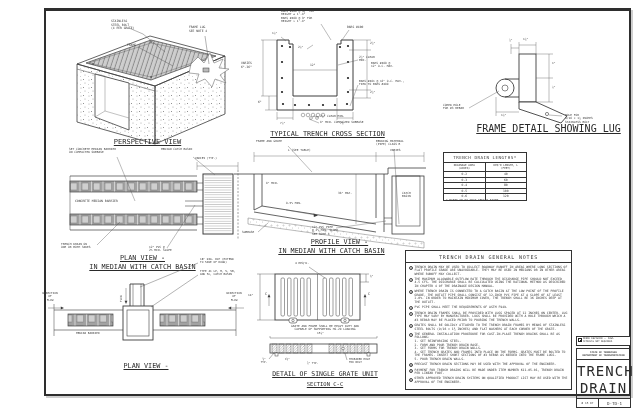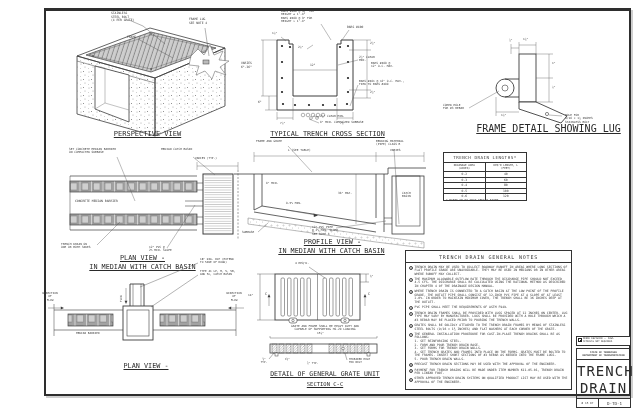--- a/index.html
+++ b/index.html
@@ -45,21 +45,21 @@
   .tb-foot{border:0.8px solid #333;border-top:none;display:flex;height:9px;}
   .tb-date{flex:0 0 22px;font-size:2.8px;line-height:9px;text-align:center;border-right:0.8px solid #333;}
   .tb-sheet{flex:1;font-size:4.2px;line-height:9px;text-align:center;}
 </style>
 </head>
 <body>
 
 <div id="sheet">
   <div id="border"></div>
 
-  <div class="view" style="left:55px;top:6px;width:185px;height:135px;">
+  <div class="view" style="left:55px;top:14px;width:185px;height:135px;">
     <svg width="185" height="135">
       <defs>
         <pattern id="stipA" width="8" height="8" patternUnits="userSpaceOnUse">
           <circle cx="2" cy="2" r="0.5" fill="#8f8f8f"></circle>
             <circle cx="6" cy="5" r="0.5" fill="#8f8f8f"></circle>
           <rect x="4" y="1" width="0.9" height="0.9" fill="#777"></rect>
             <circle cx="1.5" cy="6.5" r="0.4" fill="#999"></circle>
         </pattern>
         <pattern id="grateA" width="4.2" height="4.2" patternUnits="userSpaceOnUse" patternTransform="rotate(18)">
           <line x1="2" y1="0" x2="2" y2="4.2" stroke="#5a5a5a" stroke-width="0.55"></line>
@@ -331,21 +331,21 @@
 (PIPE) CLASS B</span>
     <span class="lbl" style="left:38px;top:42px;font-size:2.9px;">6" MIN.</span>
     <span class="lbl" style="left:110px;top:52px;font-size:2.9px;">36" MAX.</span>
     <span class="lbl" style="left:58px;top:62px;font-size:2.9px;">0.5% MIN.</span>
     <span class="lbl" style="left:174px;top:52px;font-size:2.9px;">CATCH
 BASIN</span>
     <span class="lbl" style="left:14px;top:91px;font-size:2.9px;">SUBBASE</span>
     <span class="lbl" style="left:84px;top:86px;font-size:2.9px;">12" PVC PIPE
 @ 2% MIN. SLOPE
 SEE NOTE 3</span>
-    <div class="vt" style="left:1px;top:98px;width:207px;font-size:6.8px;">PROFILE VIEW -</div>
+    <div class="vt" style="left:8px;top:98px;width:207px;font-size:6.8px;">PROFILE VIEW -</div>
     <div class="vt" style="left:0;top:107px;width:207px;font-size:6.8px;">IN MEDIAN WITH CATCH BASIN</div>
   </div>
 
   <div class="view" style="left:443px;top:150px;width:120px;height:62px;">
     <div class="lt">
       <div class="lt-title">TRENCH DRAIN LENGTHS*</div>
       <div class="lt-head">
         <div>DRAINAGE AREA
 (ACRES)</div>
         <div>REQ'D LENGTH, L
@@ -551,21 +551,21 @@
     <span class="lbl" style="left:125px;top:13px;font-size:2.8px;">⅝"</span>
     <span class="lbl ctr" style="left:5px;top:63px;width:150px;font-size:2.9px;">GRATE AND FRAME SHALL BE HEAVY DUTY AND
 CAPABLE OF SUPPORTING HS-20 LOADING</span>
     <span class="lbl" style="left:72px;top:70px;font-size:2.9px;">15⅞"</span>
     <span class="lbl ctr" style="left:14px;top:96px;width:10px;font-size:2.7px;">⅝"
 TYP.</span>
     <span class="lbl" style="left:40px;top:96px;font-size:2.7px;">1⅜"</span>
     <span class="lbl" style="left:62px;top:100px;font-size:2.7px;">⅞" TYP.</span>
     <span class="lbl" style="left:104px;top:96px;font-size:2.7px;">THREADED HOLE
 FOR BOLT</span>
-    <div class="vt" style="left:0;top:108px;width:160px;font-size:6.5px;">DETAIL OF GENERAL GRATE UNIT</div>
+    <div class="vt" style="left:0;top:108px;width:160px;font-size:6.5px;">DETAIL OF SINGLE GRATE UNIT</div>
     <div class="vt" style="left:0;top:119px;width:160px;font-size:5.5px;">SECTION C-C</div>
   </div>
 
   <div class="tb">
     <div class="tb-rev">
       <div class="tb-check"></div>
       <span>MINOR REVISION -- FHWA
 APPROVAL NOT REQUIRED.</span>
     </div>
     <div class="tb-agency">STATE OF TENNESSEE

